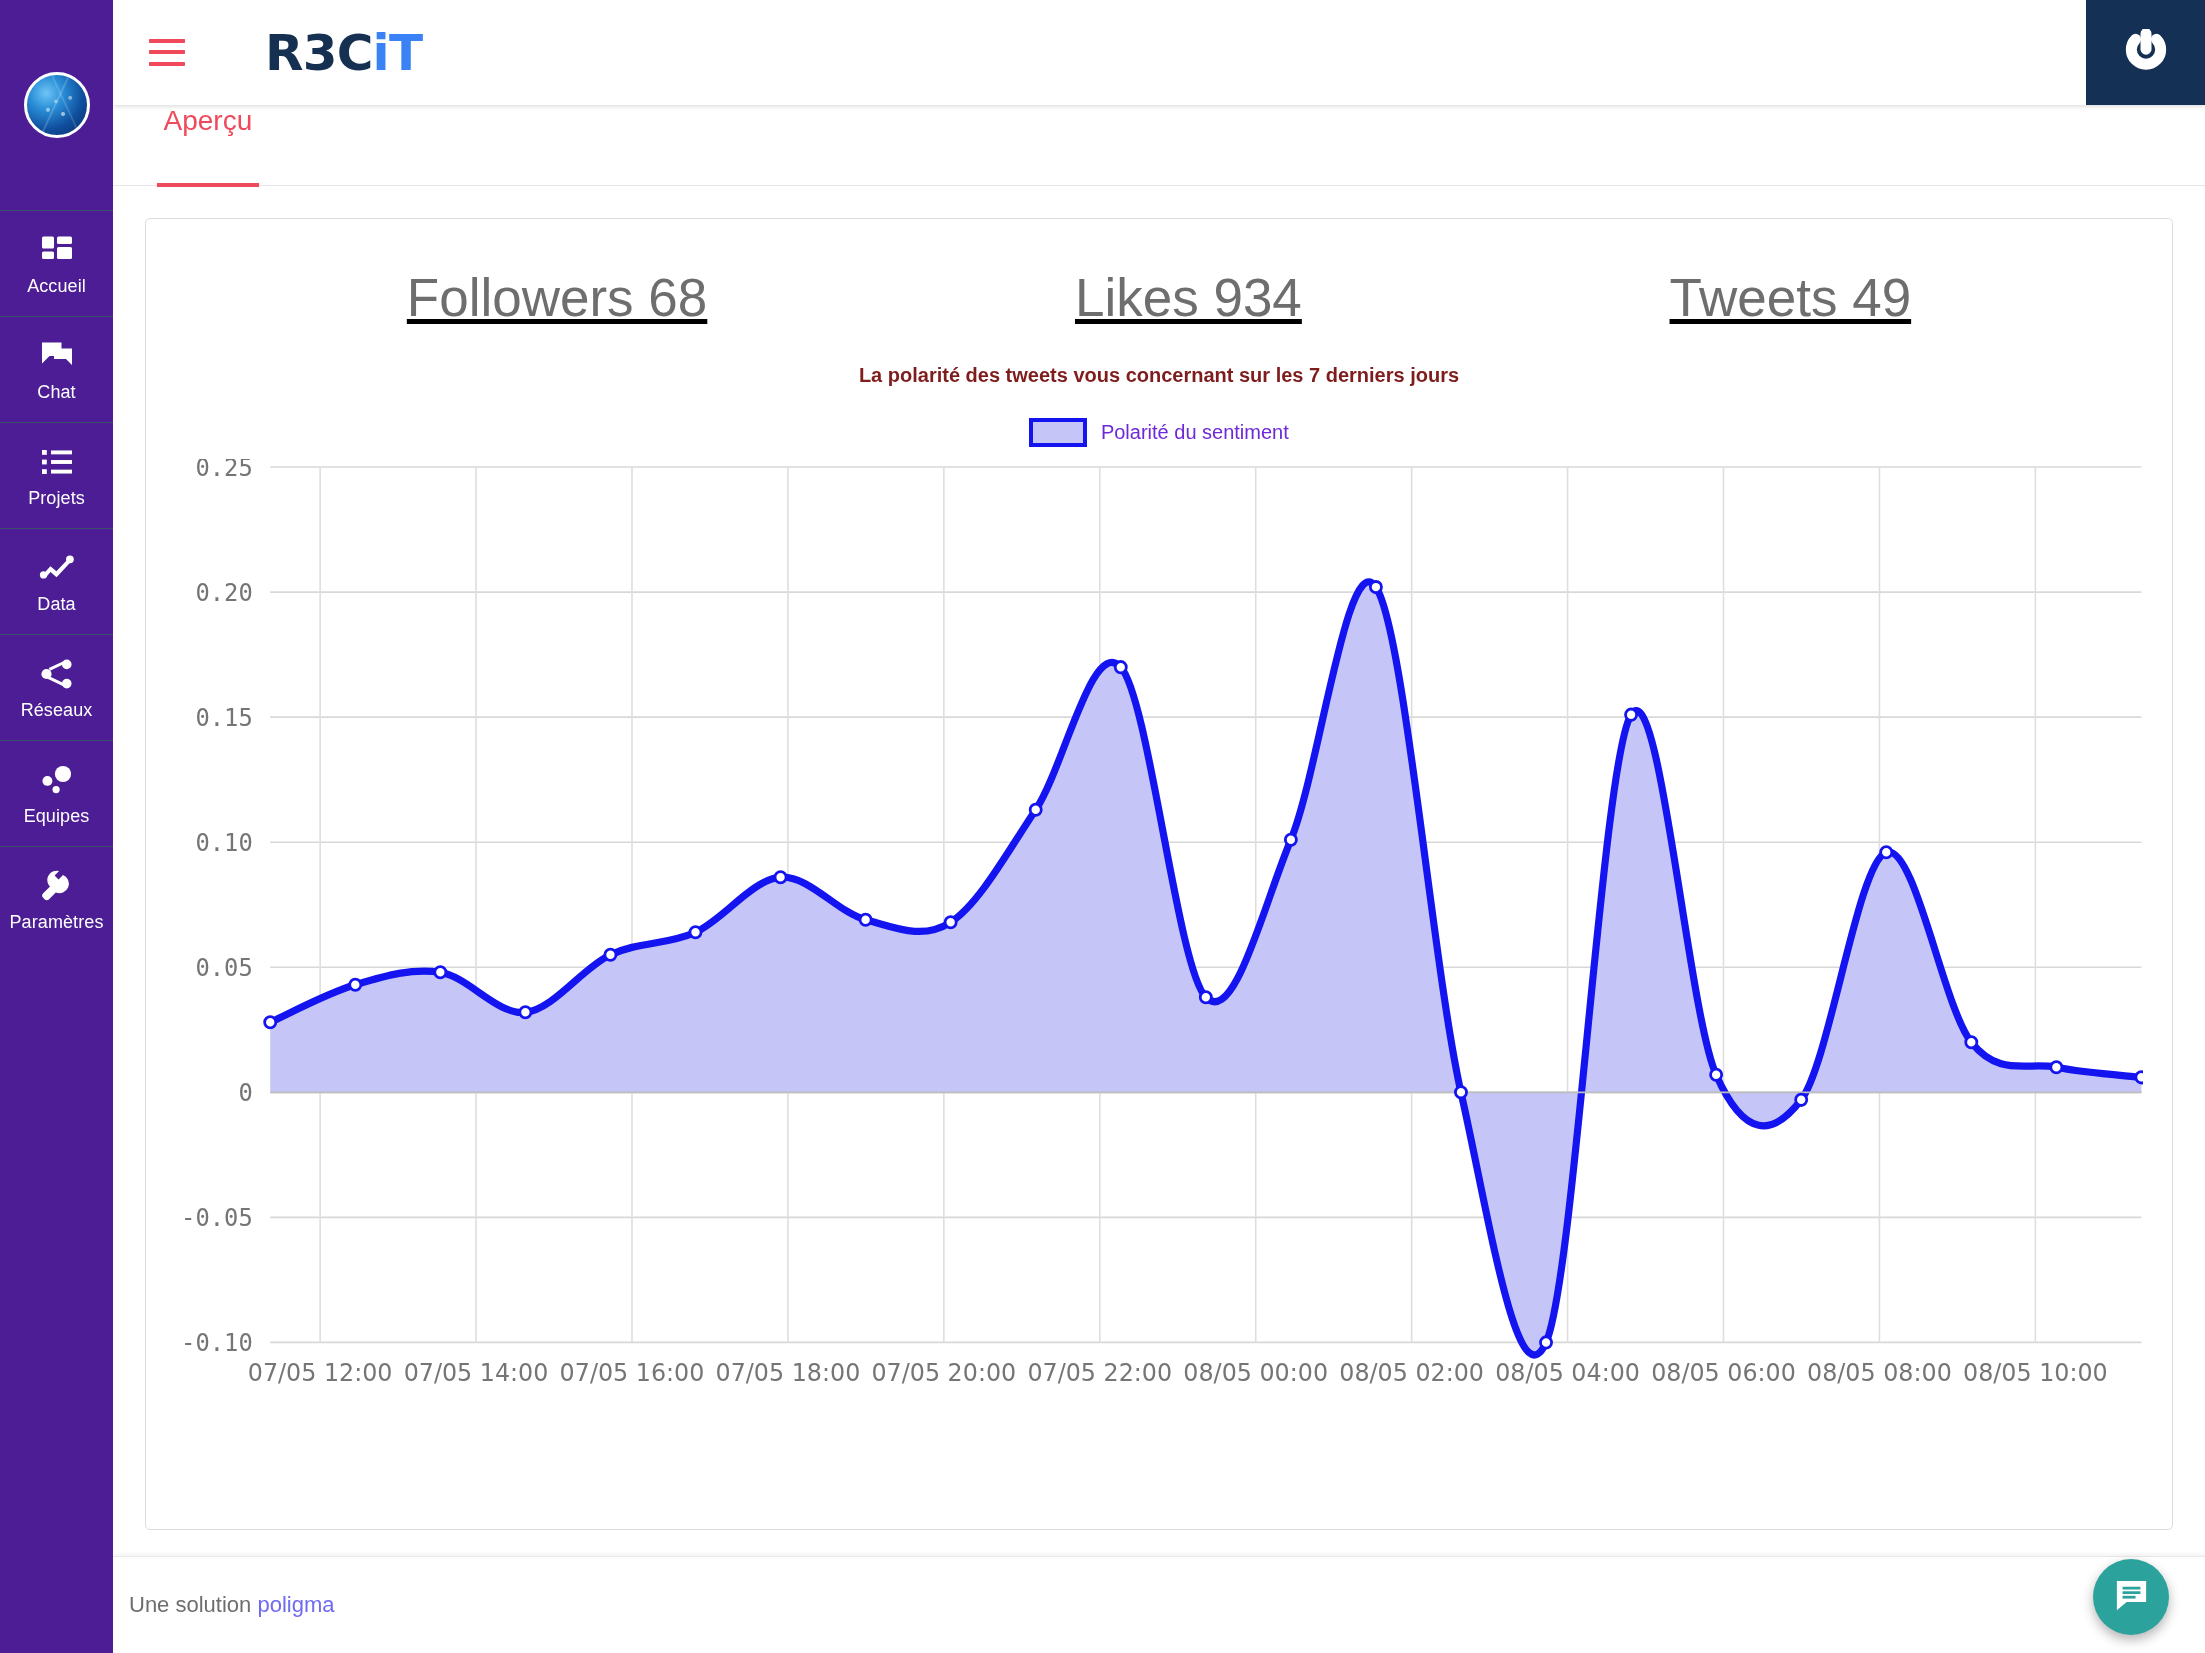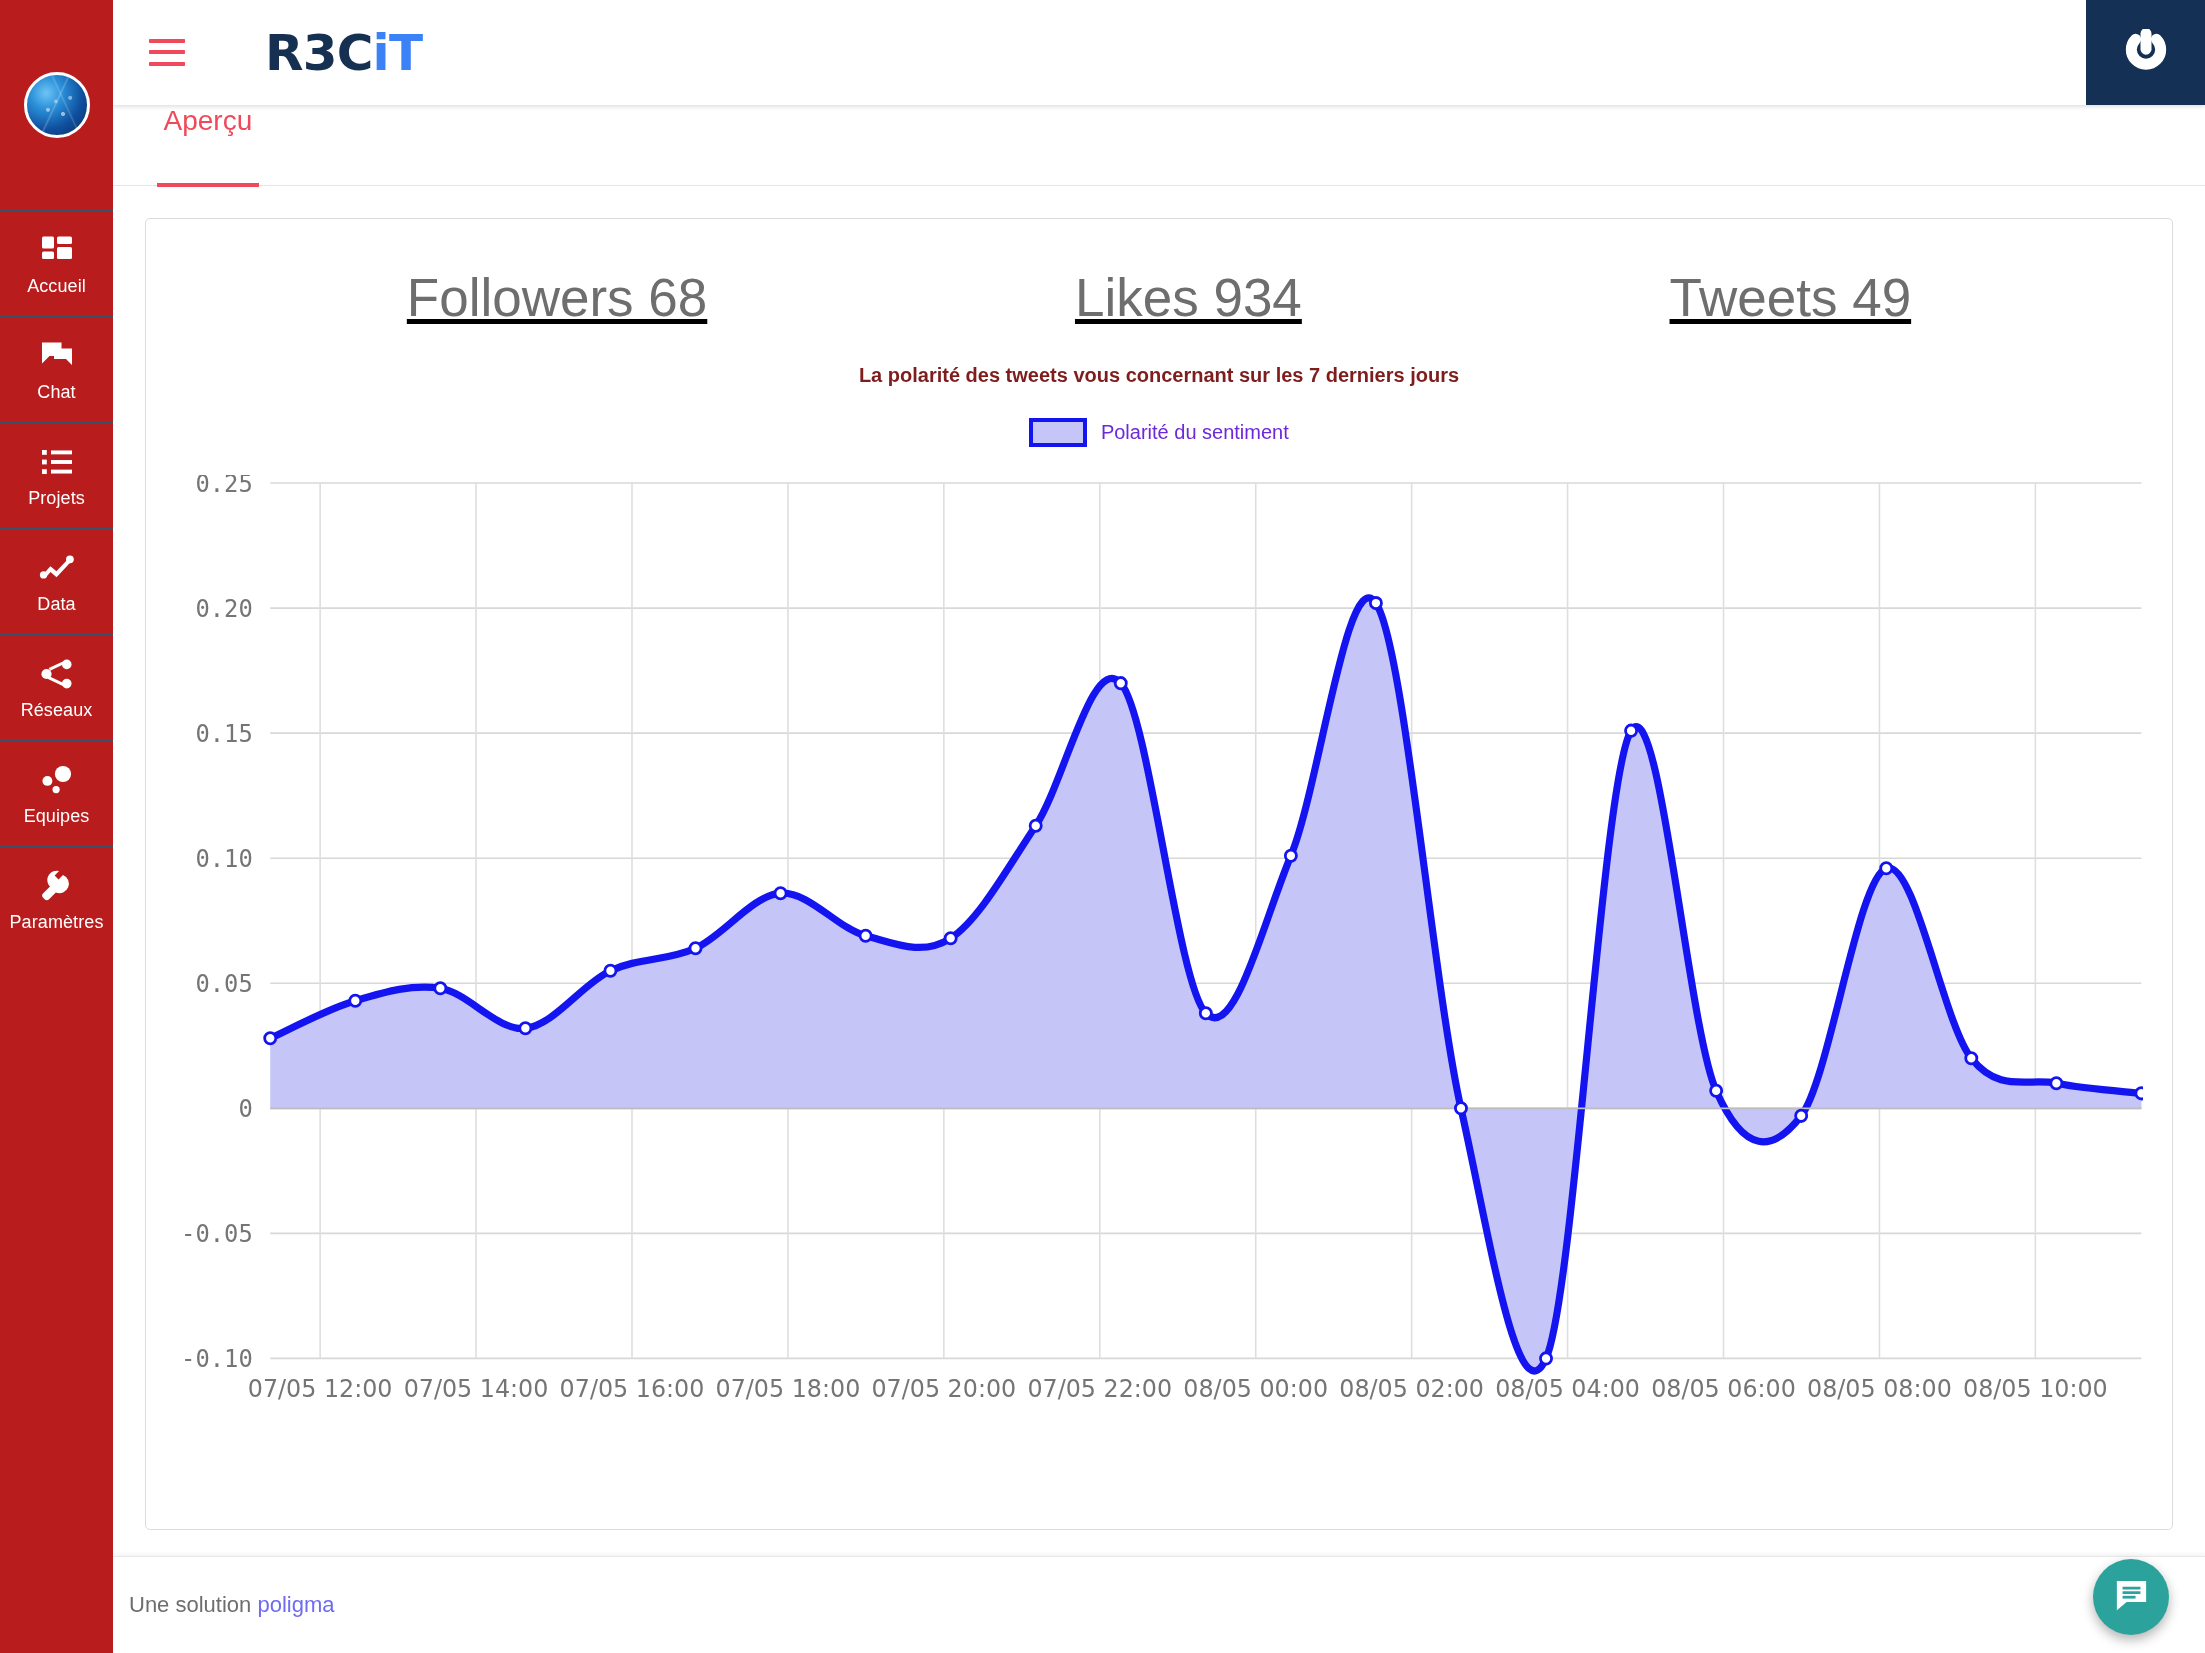--- a/index.html
+++ b/index.html
@@ -7,21 +7,21 @@
     width: 2205px; height: 1653px;
     font-family: "Liberation Sans", sans-serif;
     background: #ffffff;
     overflow: hidden;
   }
   .app { position: relative; width: 2205px; height: 1653px; display: flex; }
 
   
   .sidebar {
     width: 113px; height: 1653px;
-    background: #b91c1c;
+    background: #4c1d95;
     flex: 0 0 113px;
     display: flex; flex-direction: column; align-items: center;
     position: relative; z-index: 40;
   }
   .avatar-wrap { height: 210px; display: flex; align-items: center; justify-content: center; width: 100%; }
   .avatar {
     width: 66px; height: 66px; border-radius: 50%;
     border: 3.2px solid #ffffff;
     background:
       radial-gradient(circle at 32% 30%, #6fc4f5 0%, #2a8fd8 28%, #0f4f9e 62%, #0a2b63 100%);
@@ -88,21 +88,21 @@
     border: 1.6px solid #dcdcdc; border-radius: 4.8px; background: #fff;
     height: 1312px; padding: 8px 29px 24px 29px; position: relative;
   }
   .stats { display: flex; align-items: center; justify-content: space-around; padding: 40px 48px 0 48px; text-decoration: underline; }
   .stat { font-size: 53px; color: #6e6e6e; font-weight: 400; white-space: nowrap; }
   .chart-title { text-align: center; font-size: 20px; font-weight: 700; color: #7f1d1d; margin-top: 36px; }
   .legend { display: flex; align-items: center; justify-content: center; gap: 13.7px; margin-top: 31px; }
   .legend-swatch { width: 58px; height: 29px; background: #c5c6f7; border: 4.8px solid #1414f0; }
   .legend-text { font-size: 20px; color: #6d28d9; }
 
-  .plot { position: relative; margin-top: 28px; height: 952px; }
+  .plot { position: relative; margin-top: 12px; height: 952px; }
   .plot svg { display: block; width: 100%; height: 100%; }
 
   
   .footer {
     height: 97px; background: #fff; border-top: 1.6px solid #e9e9e9;
     display: flex; align-items: center; padding-left: 16px;
     box-shadow: 0 -1.6px 4px rgba(0,0,0,.05); flex: 0 0 97px;
   }
   .footer-text { font-size: 22px; color: #6e6e6e; }
   .footer-link { color: #6e6bf0; text-decoration: none; cursor: pointer; }

